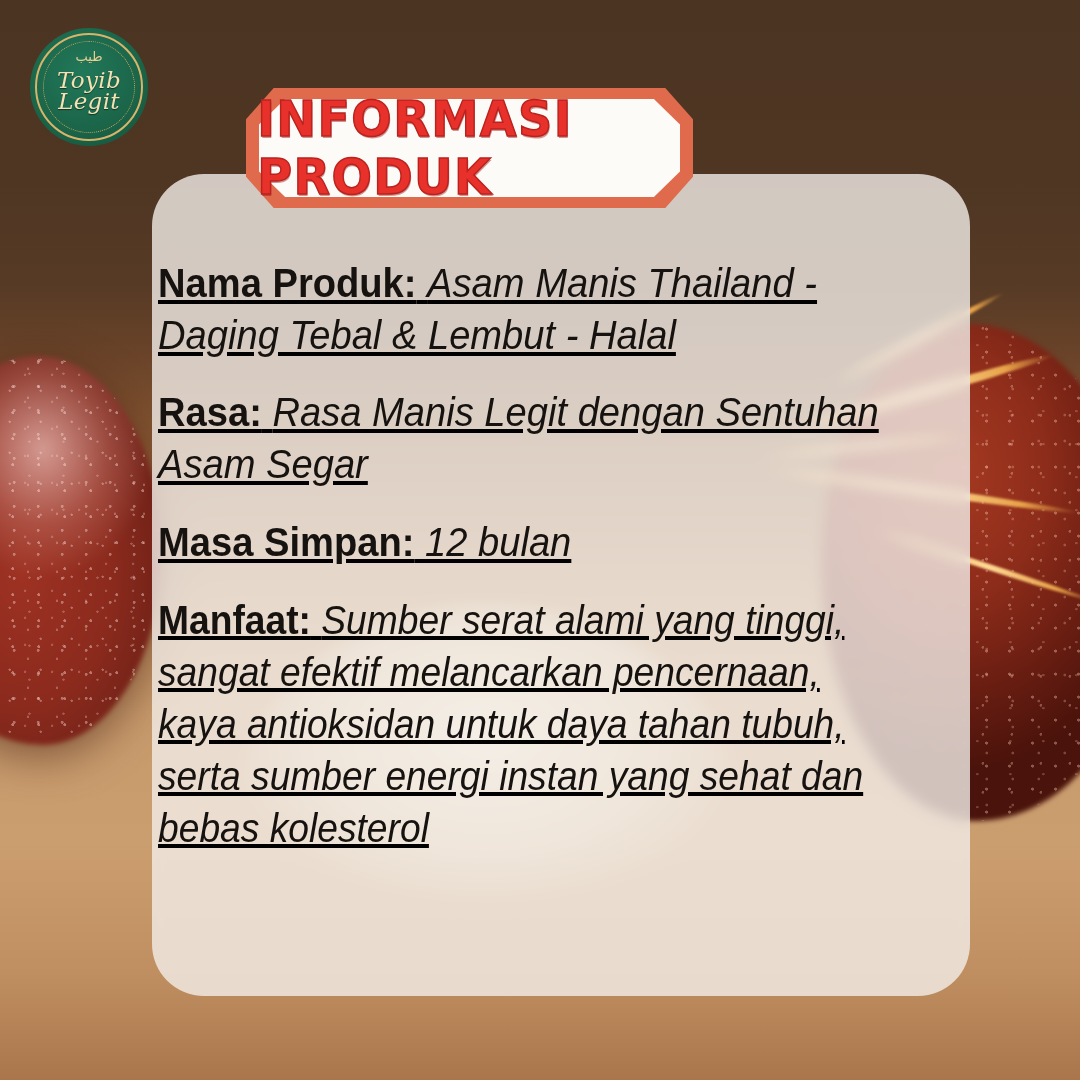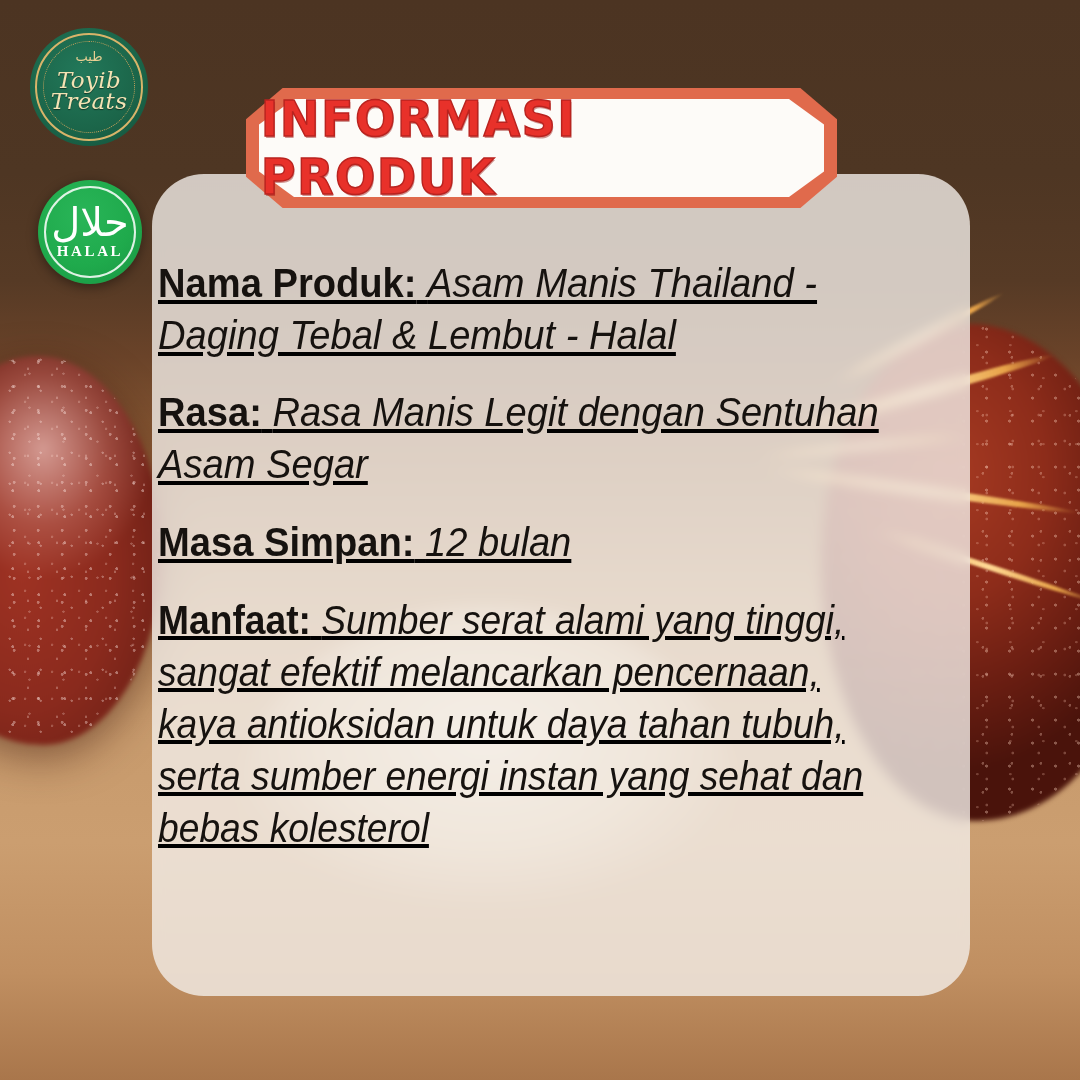--- a/index.html
+++ b/index.html
@@ -243,21 +243,21 @@
     font-size: 15px;
     letter-spacing: 2.6px;
     margin-bottom: 8px;
   }
 
   
   .title-banner {
     position: absolute;
     left: 246px;
     top: 88px;
-    width: 591px;
+    width: 447px;
     height: 120px;
   }
   .title-banner .banner-border,
   .title-banner .banner-fill {
     position: absolute;
     inset: 0;
     -webkit-clip-path: polygon(
       6.2% 0%, 93.8% 0%, 100% 26%, 100% 74%, 93.8% 100%, 6.2% 100%, 0% 74%, 0% 26%);
     clip-path: polygon(
       6.2% 0%, 93.8% 0%, 100% 26%, 100% 74%, 93.8% 100%, 6.2% 100%, 0% 74%, 0% 26%);
@@ -336,29 +336,24 @@
   </div>
 
   <div class="content-panel"></div>
 
   <div class="logo-toyib">
     <div class="ring-outer"></div>
     <div class="ring-inner"></div>
     <div class="arabic-mini">طيب</div>
     <div class="brand-script">
       <div>Toyib</div>
-      <div>Treats</div>
+      <div>Legit</div>
     </div>
   </div>
 
-  <div class="logo-halal">
-    <div class="halal-ring"></div>
-    <div class="halal-arabic">حلال</div>
-    <div class="halal-latin">HALAL</div>
-  </div>
 
   <div class="title-banner">
     <div class="banner-border"></div>
     <div class="banner-fill"></div>
     <div class="banner-text">INFORMASI PRODUK</div>
   </div>
 
   <div class="info-list">
 
     <div class="info-row">

